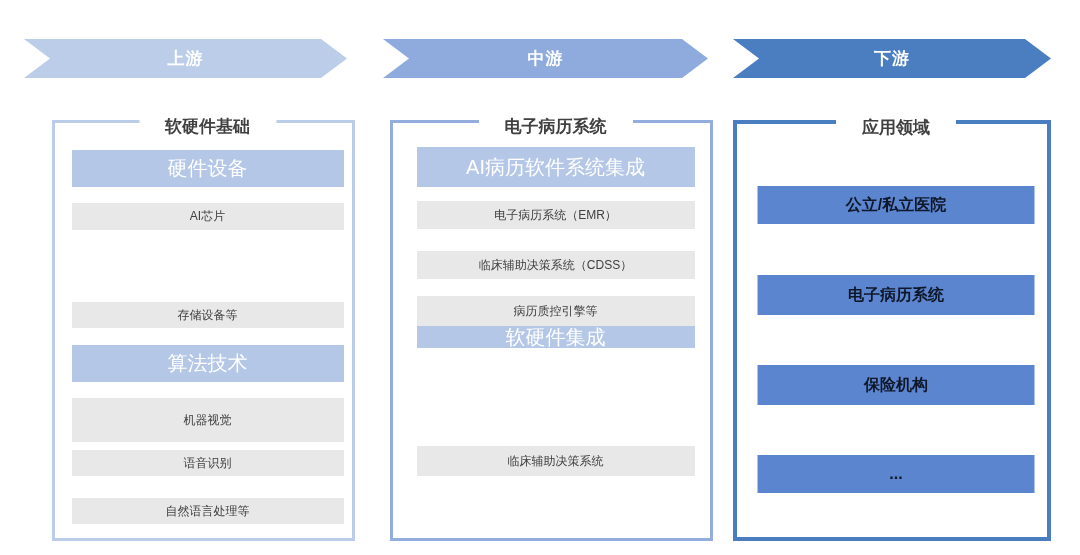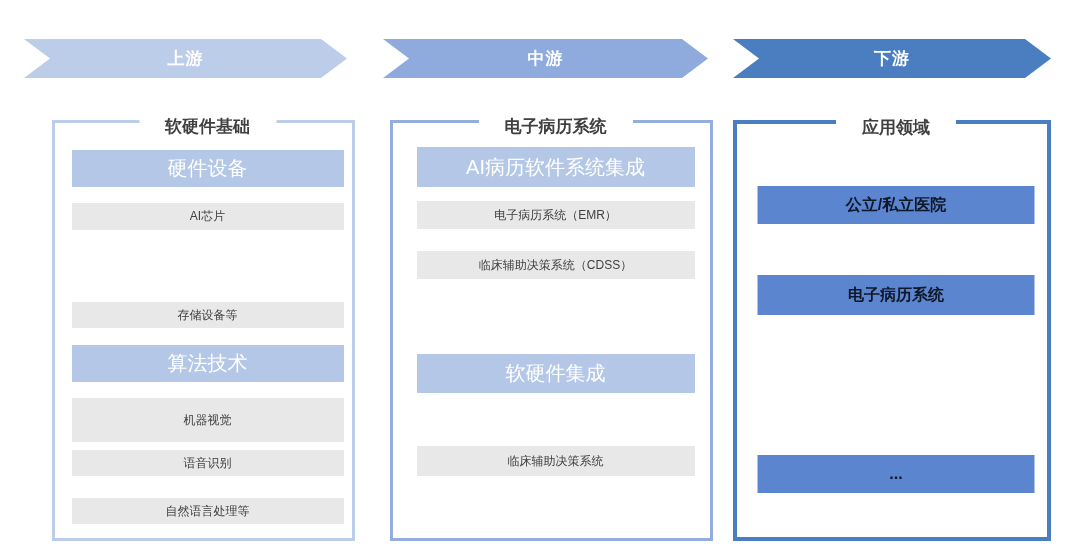--- a/index.html
+++ b/index.html
@@ -63,21 +63,21 @@
   .r0-4{top:218px;height:37px;}
   .r0-5{top:271px;height:44px;}
   .r0-6{top:323px;height:26px;}
   .r0-7{top:371px;height:26px;}
 
   
   .r1-0{top:20px;height:40px;}
   .r1-1{top:74px;height:28px;}
   .r1-2{top:124px;height:28px;text-align:center;}
   .r1-3{top:169px;height:30px;}
-  .r1-4{top:227px;height:39px;}
+  .r1-4{top:199px;height:22px;}
   .r1-5{top:319px;height:30px;}
 
   
   .r2-0{top:58px;height:38px;}
   .r2-1{top:147px;height:40px;}
   .r2-2{top:237px;height:40px;}
   .r2-3{top:327px;height:38px;}
 </style>
 </head>
 <body>
@@ -103,24 +103,26 @@
     <div class="row item r0-5">机器视觉</div>
     <div class="row item r0-6">语音识别</div>
     <div class="row item r0-7">自然语言处理等</div>
   </div>
 
   <div class="panel panel-1 p1">
     <span class="panel-title">电子病历系统</span>
     <div class="row subheader r1-0">AI病历软件系统集成</div>
     <div class="row item r1-1">电子病历系统（EMR）</div>
     <div class="row item r1-2">临床辅助决策系统（CDSS）</div>
+    <div class="row item r1-3">病历质控引擎等</div>
     <div class="row subheader r1-4">软硬件集成</div>
     <div class="row item r1-5">临床辅助决策系统</div>
   </div>
 
   <div class="panel panel-2 p2">
     <span class="panel-title">应用领域</span>
     <div class="row appbox r2-0">公立/私立医院</div>
     <div class="row appbox r2-1">电子病历系统</div>
+    <div class="row appbox r2-2">保险机构</div>
     <div class="row appbox r2-3">...</div>
   </div>
 
 </div>
 
 </body></html>

